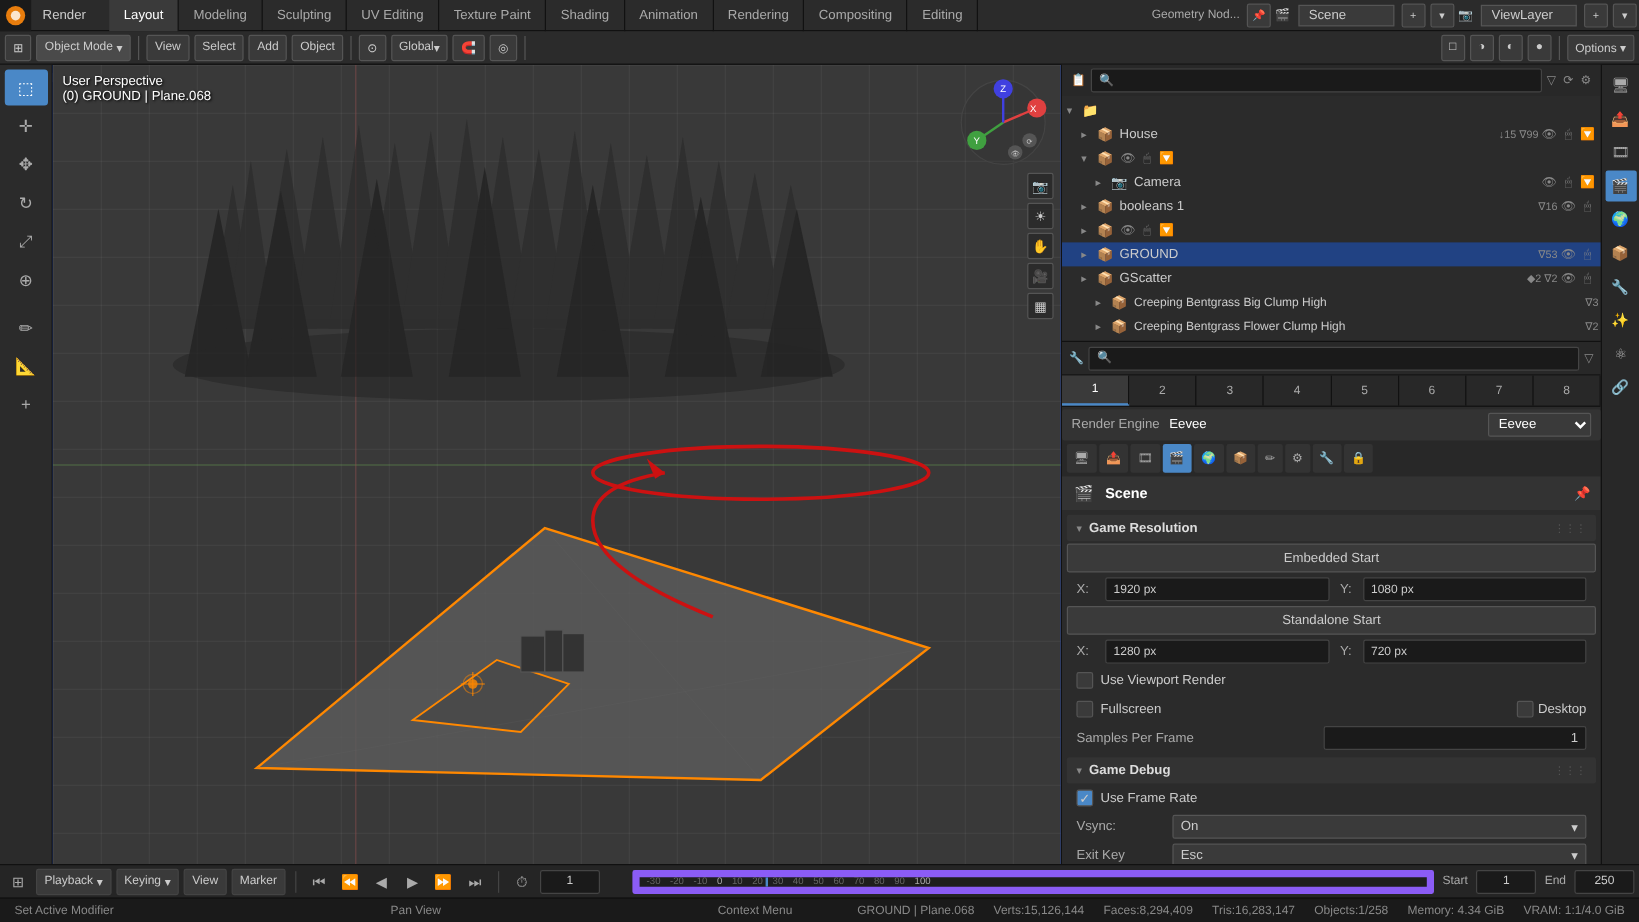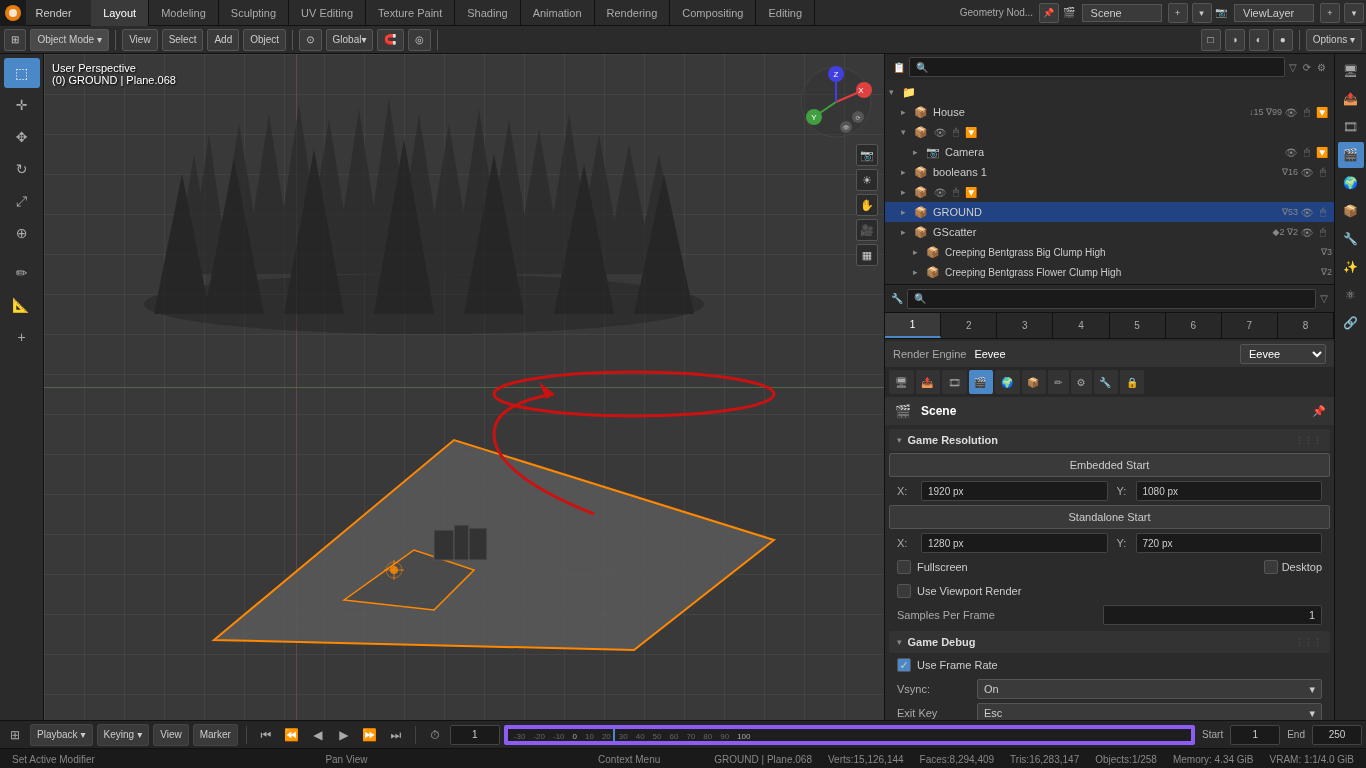--- a/index.html
+++ b/index.html
@@ -124,21 +124,21 @@
 
     
     .bottom-statusbar { height: 22px; background: #1a1a1a; display: flex; align-items: center; padding: 0 8px; gap: 8px; font-size: 10px; color: #888; border-top: 1px solid #111; }
     .status-item { padding: 0 4px; }
 
     
     .playback-area { height: 28px; background: #252525; display: flex; align-items: center; padding: 0 4px; gap: 4px; border-top: 1px solid #111; }
     .pb-icon-btn { width: 22px; height: 22px; display: flex; align-items: center; justify-content: center; color: #aaa; cursor: pointer; font-size: 12px; }
     .pb-menu-btn { padding: 0 6px; height: 22px; background: #3a3a3a; border: 1px solid #444; border-radius: 2px; display: flex; align-items: center; gap: 3px; color: #ccc; font-size: 10px; cursor: pointer; }
     .pb-time-field { width: 50px; height: 20px; background: #1a1a1a; border: 1px solid #444; border-radius: 2px; display: flex; align-items: center; justify-content: center; font-size: 10px; color: #ccc; }
-    .timeline-ruler { flex: 1; height: 20px; background: #1e1e1e; border: 4px solid #8b5cf6; border-radius: 2px; position: relative; display: flex; align-items: center; overflow: hidden; }
+    .timeline-ruler { flex: 1; height: 20px; background: #1e1e1e; border: 6px solid #8b5cf6; border-radius: 2px; position: relative; display: flex; align-items: center; overflow: hidden; margin-left: 23px; }
     .timeline-cursor { position: absolute; left: 0; top: 0; bottom: 0; width: 2px; background: #4a88c7; }
 
     .right-panel-wrapper { display: flex; flex: 0 0 460px; }
 
     .forest-trees {
       position: absolute;
       top: 20px;
       left: 80px;
       width: 600px;
       height: 260px;
@@ -536,30 +536,30 @@
                 <span>1280 px</span>
               </div>
               <span class="xy-sep">Y:</span>
               <div class="xy-field">
                 <span>720 px</span>
               </div>
             </div>
 
             <div class="checkbox-row">
               <div class="cb"></div>
+              <span class="cb-label">Use Viewport Render</span>
+            </div>
+
+            <div class="checkbox-row">
+              <div class="cb"></div>
               <span class="cb-label">Fullscreen</span>
               <div class="cb-right">
                 <div class="cb"></div>
                 <span class="cb-label">Desktop</span>
               </div>
-            </div>
-
-            <div class="checkbox-row">
-              <div class="cb"></div>
-              <span class="cb-label">Use Viewport Render</span>
             </div>
 
             <div class="samples-row">
               <span class="label">Samples Per Frame</span>
               <div style="flex:1;height:20px;background:#1a1a1a;border:1px solid #444;border-radius:2px;padding:0 6px;display:flex;align-items:center;justify-content:flex-end;">
                 <span>1</span>
               </div>
             </div>
           </div>
 

